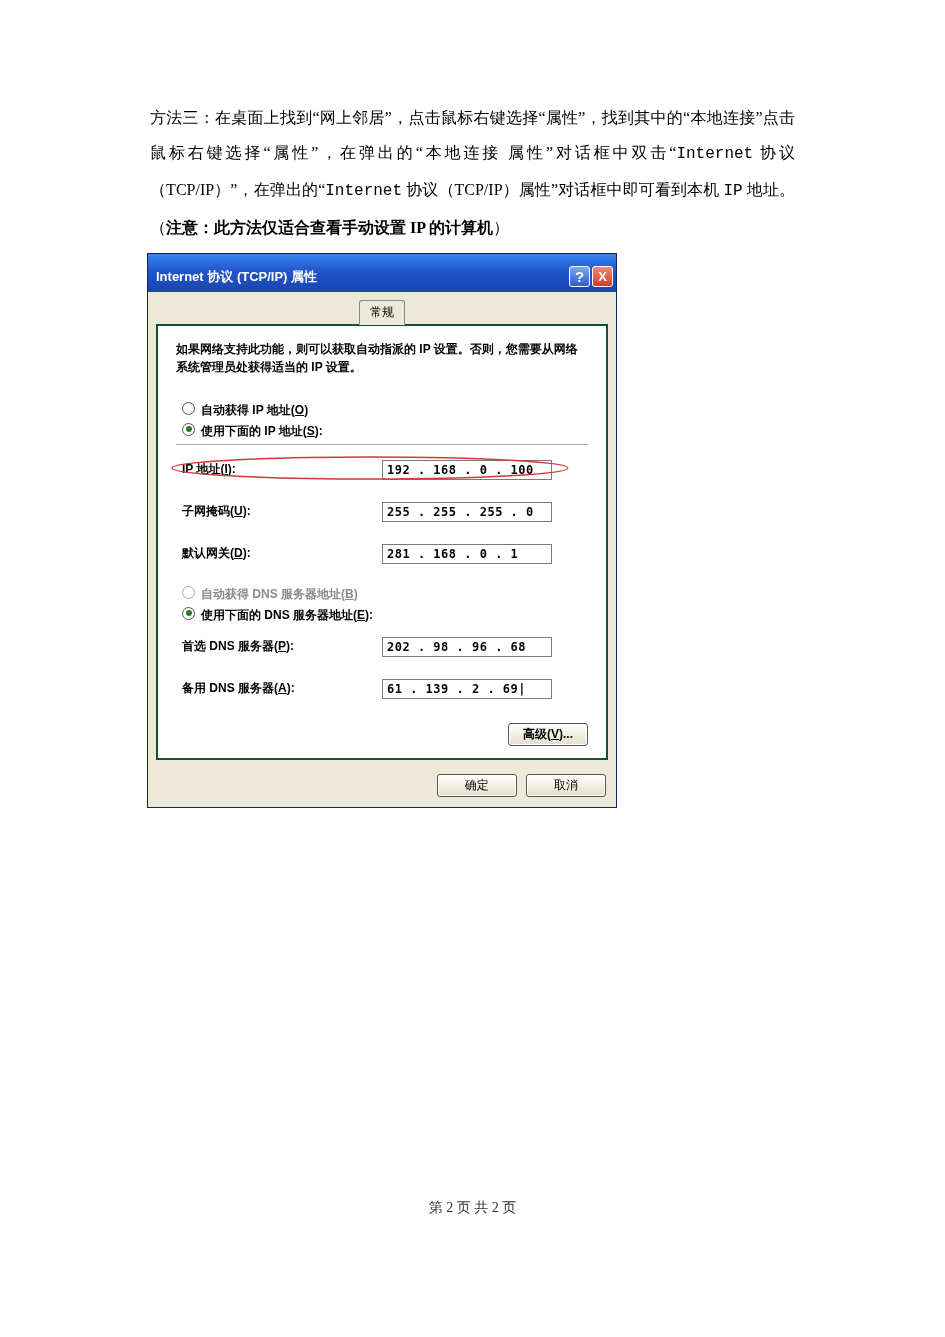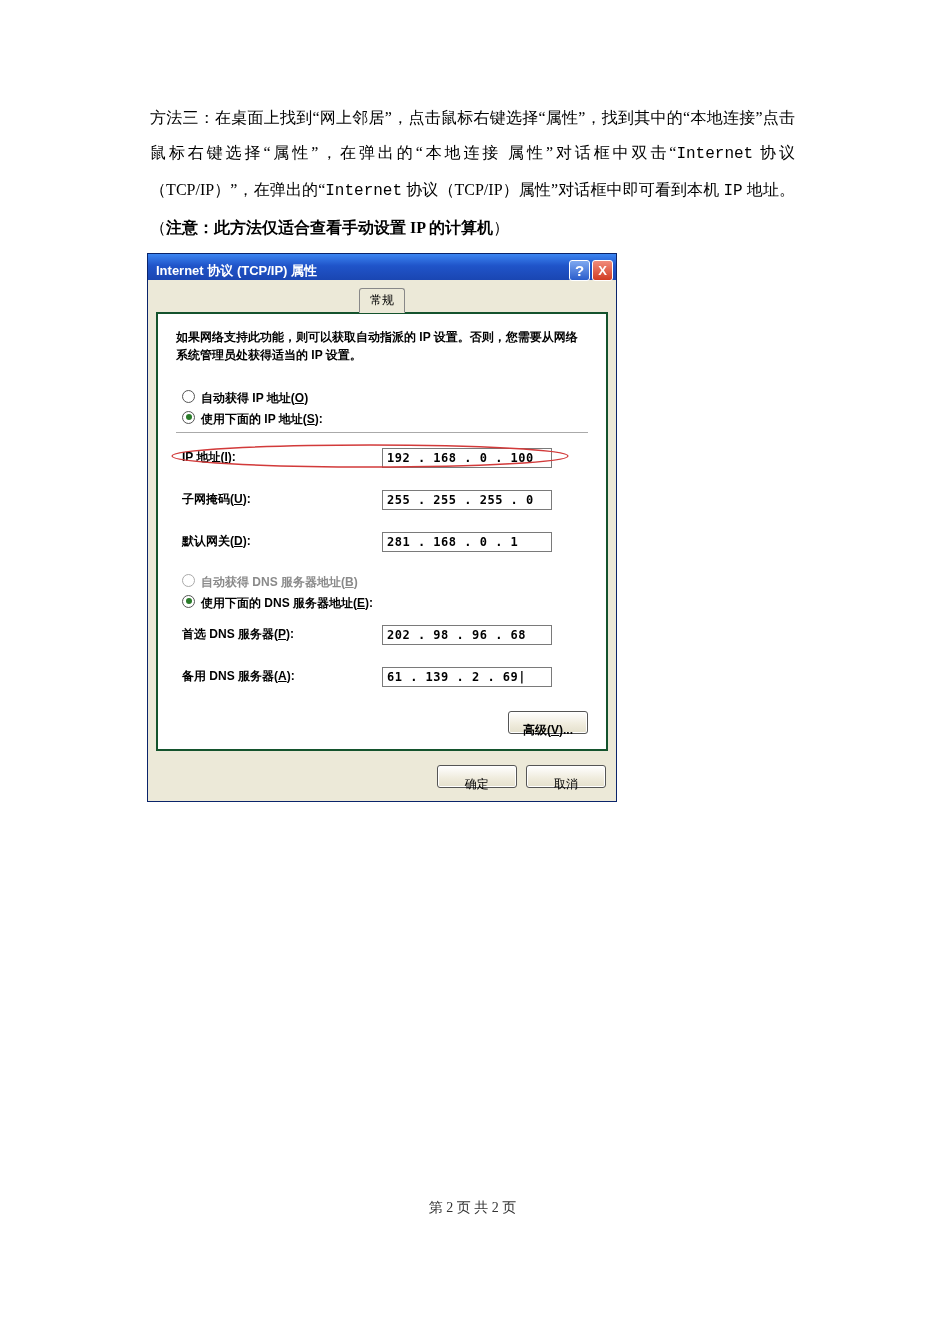--- a/index.html
+++ b/index.html
@@ -29,21 +29,21 @@
     width: 470px;
     margin-top: 4px;
     margin-left: -3px;
     border: 1px solid #0a246a;
     background: #ece9d8;
     font-family: "Tahoma","SimSun",sans-serif;
     font-size: 12px;
     color: #000;
   }
   .titlebar {
-    height: 26px;
+    height: 38px;
     background: linear-gradient(180deg,#3b85f1 0%,#2054c9 45%,#1a46b2 100%);
     display: flex;
     align-items: center;
     padding: 8px 3px 0 8px;
     color: #fff;
     font-weight: bold;
     font-size: 13px;
   }
   .titlebar .title-text { flex: 1; }
   .title-btn {
@@ -145,21 +145,21 @@
     margin-top: 24px;
   }
   .xp-btn {
     display: inline-block;
     min-width: 80px;
     height: 23px;
     border: 1px solid #555;
     border-radius: 3px;
     background: linear-gradient(180deg,#fff 0%,#efebdc 60%,#e4e0cc 100%);
     font-size: 12px;
-    padding: 8px 10px;
+    padding: 0 10px;
     line-height: 21px;
     text-align: center;
     margin-left: 6px;
     box-shadow: 0 0 0 1px #fff inset;
   }
   .dlg-buttons {
     padding: 6px 10px 10px 10px;
     text-align: right;
   }
   .footer {

